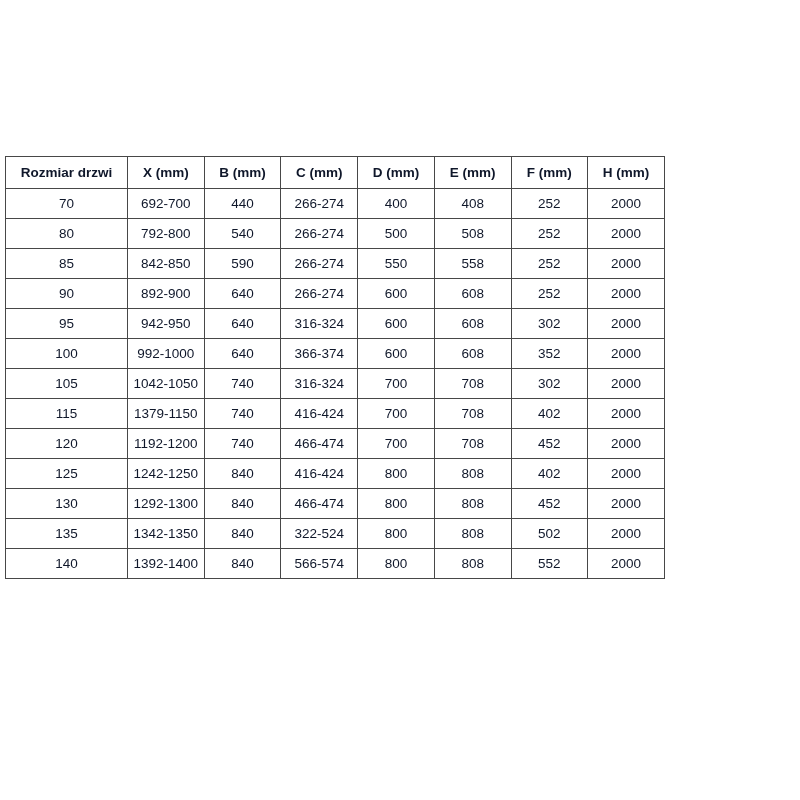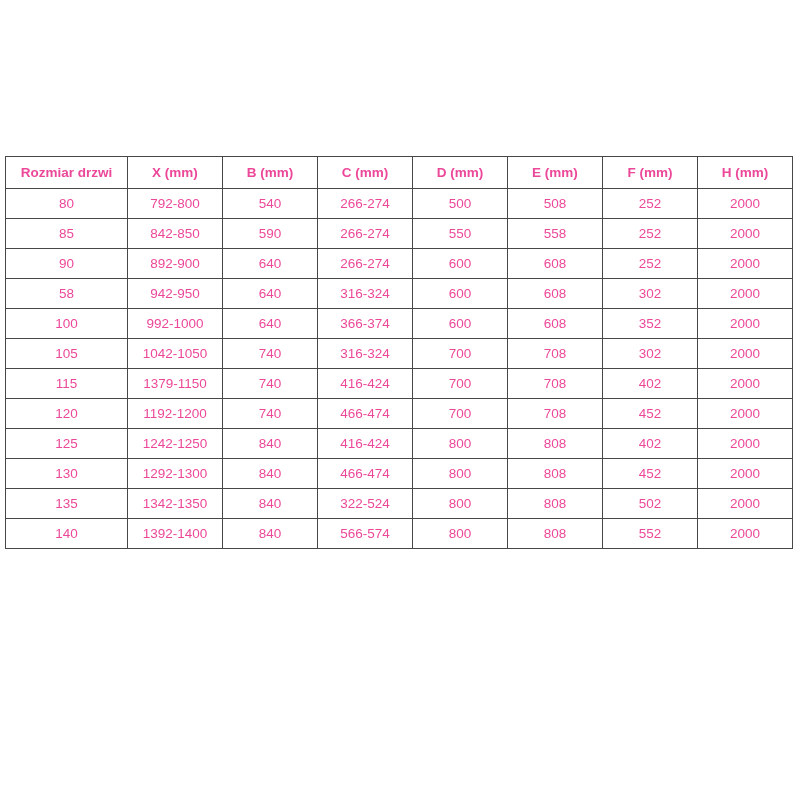--- a/index.html
+++ b/index.html
@@ -10,24 +10,24 @@
   body {
     width: 800px;
     height: 800px;
     position: relative;
     font-family: "Liberation Sans", sans-serif;
   }
   .spec-table {
     position: absolute;
     left: 5px;
     top: 156px;
-    width: 788px;
+    width: 660px;
     border-collapse: collapse;
     table-layout: fixed;
-    color: #ec4899;
+    color: #0f172a;
     background: #ffffff;
     padding-left: 44px;
   }
   .spec-table th,
   .spec-table td {
     border: 1px solid #474747;
     text-align: center;
     vertical-align: middle;
     padding: 0;
     font-size: 13.5px;
@@ -65,20 +65,30 @@
       <th>B (mm)</th>
       <th>C (mm)</th>
       <th>D (mm)</th>
       <th>E (mm)</th>
       <th>F (mm)</th>
       <th>H (mm)</th>
     </tr>
   </thead>
   <tbody>
       <tr>
+        <td>70</td>
+        <td>692-700</td>
+        <td>440</td>
+        <td>266-274</td>
+        <td>400</td>
+        <td>408</td>
+        <td>252</td>
+        <td>2000</td>
+      </tr>
+      <tr>
         <td>80</td>
         <td>792-800</td>
         <td>540</td>
         <td>266-274</td>
         <td>500</td>
         <td>508</td>
         <td>252</td>
         <td>2000</td>
       </tr>
       <tr>
@@ -95,21 +105,21 @@
         <td>90</td>
         <td>892-900</td>
         <td>640</td>
         <td>266-274</td>
         <td>600</td>
         <td>608</td>
         <td>252</td>
         <td>2000</td>
       </tr>
       <tr>
-        <td>58</td>
+        <td>95</td>
         <td>942-950</td>
         <td>640</td>
         <td>316-324</td>
         <td>600</td>
         <td>608</td>
         <td>302</td>
         <td>2000</td>
       </tr>
       <tr>
         <td>100</td>

